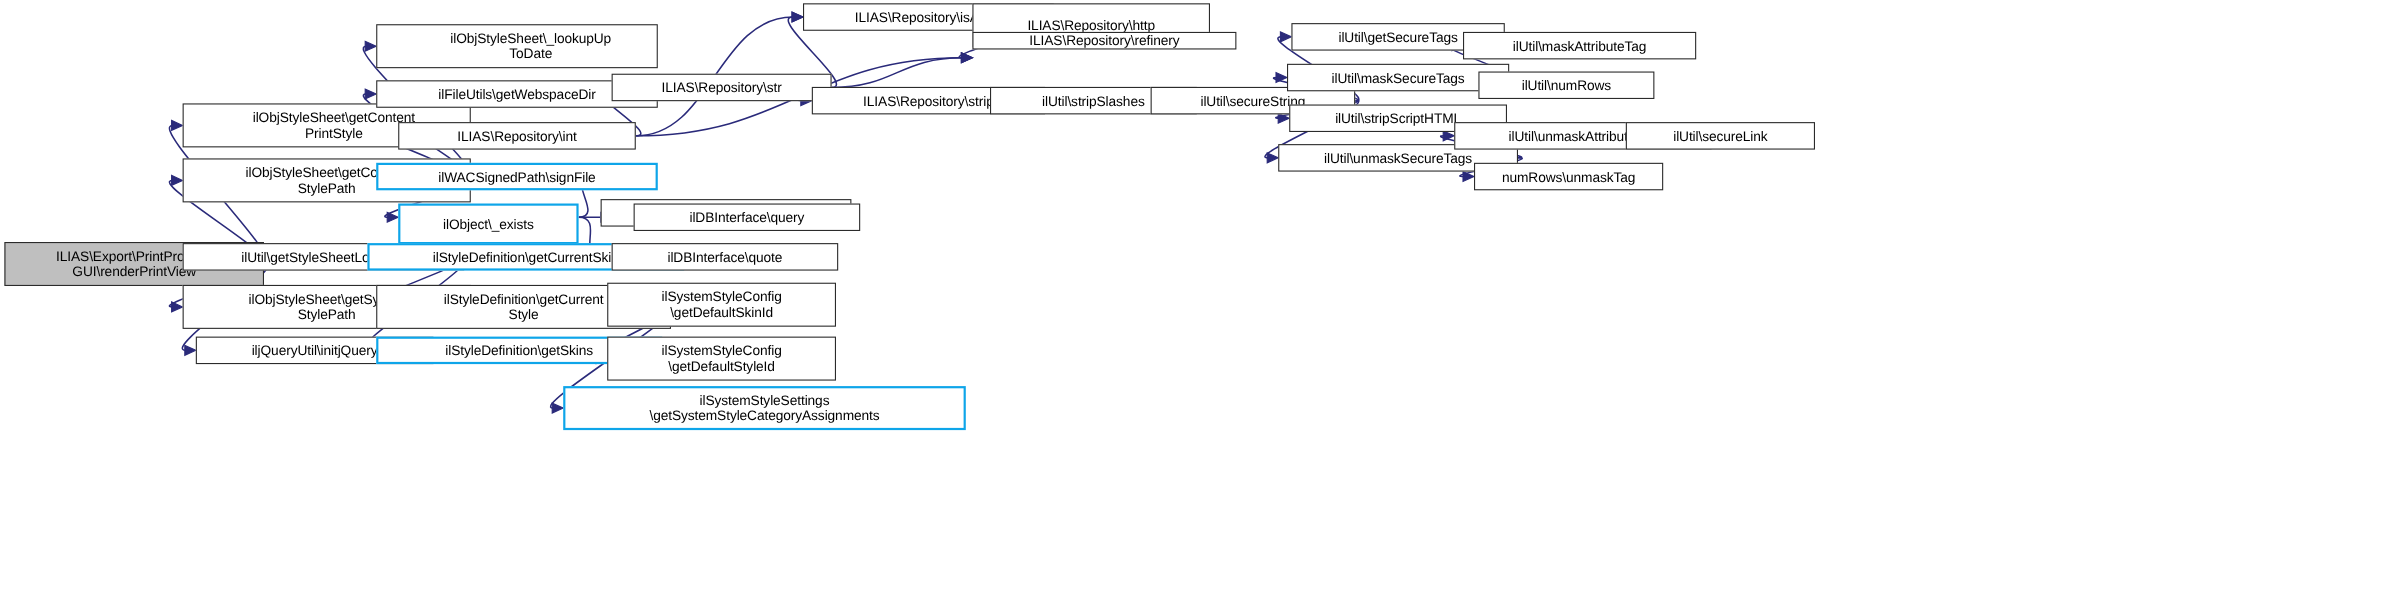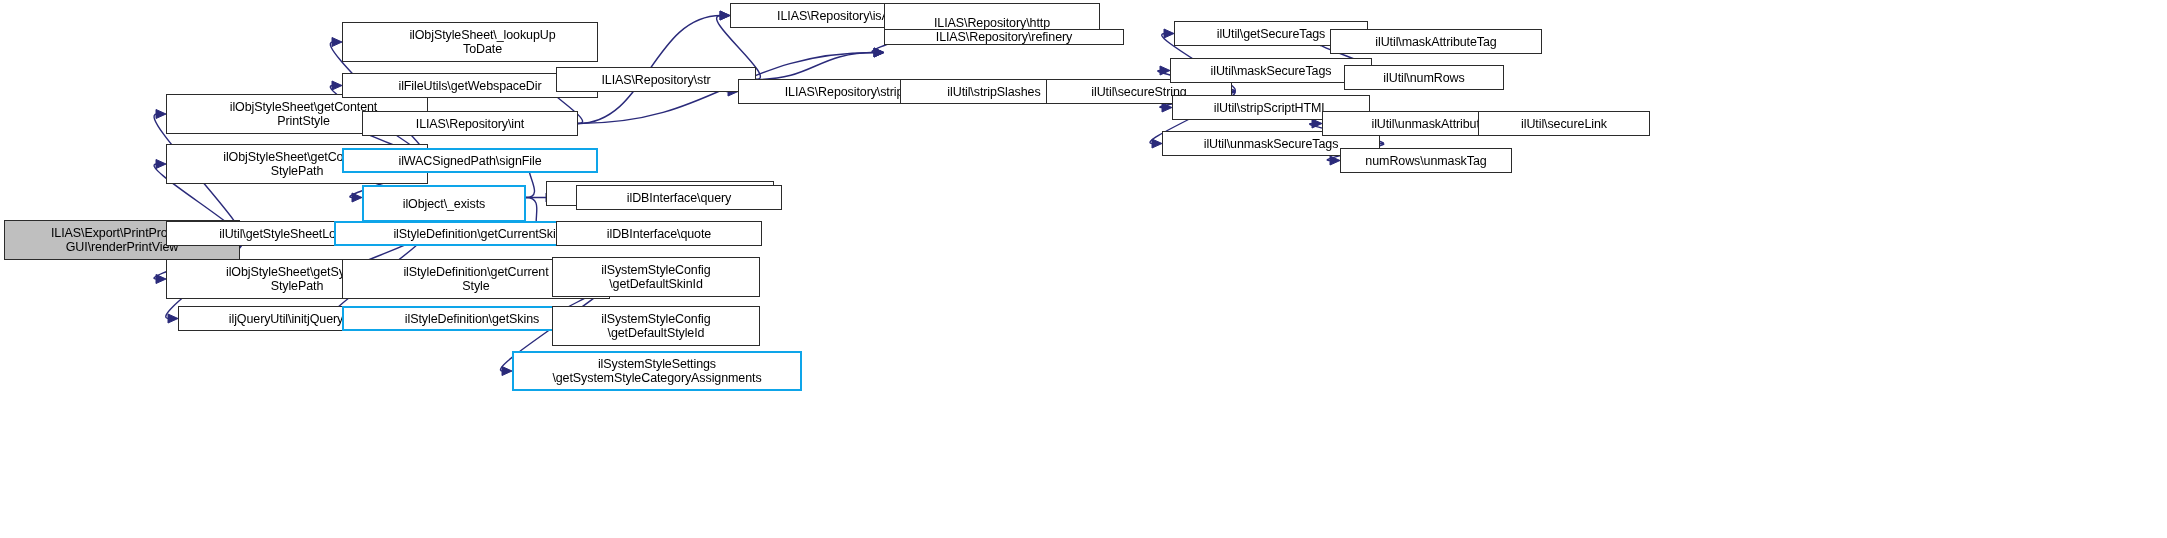--- a/index.html
+++ b/index.html
@@ -113,21 +113,21 @@
       <div class="node" style="left: 342px; top: 22px; width: 256px; height: 40px; padding-left: 28px;">ilObjStyleSheet\_lookupUp
 ToDate</div>
       <div class="node" style="left: 342px; top: 73px; width: 256px; height: 25px;">ilFileUtils\getWebspaceDir</div>
       <div class="node" style="left: 362px; top: 111px; width: 216px; height: 25px;">ILIAS\Repository\int</div>
       <div class="node thick" style="left: 342px; top: 148px; width: 256px; height: 25px;">ilWACSignedPath\signFile</div>
       <div class="node thick" style="left: 362px; top: 185px; width: 164px; height: 37px;">ilObject\_exists</div>
       <div class="node thick" style="left: 334px; top: 221px; width: 288px; height: 25px;">ilStyleDefinition\getCurrentSkin</div>
       <div class="node" style="left: 342px; top: 259px; width: 268px; height: 40px;">ilStyleDefinition\getCurrent
 Style</div>
       <div class="node thick" style="left: 342px; top: 306px; width: 260px; height: 25px;">ilStyleDefinition\getSkins</div>
-      <div class="node thick" style="left: 512px; top: 351px; width: 290px; height: 40px;">ilSystemStyleSettings
+      <div class="node thick" style="left: 512px; top: 351px; width: 366px; height: 40px;">ilSystemStyleSettings
 \getSystemStyleCategoryAssignments</div>
       <div class="node" style="left: 556px; top: 67px; width: 200px; height: 25px;">ILIAS\Repository\str</div>
       <div class="node" style="left: 546px; top: 148px; width: 228px; height: 25px; margin-top: 33px;">ilDBInterface\numRows</div>
       <div class="node" style="left: 556px; top: 185px; width: 206px; height: 25px; margin-left: 20px;">ilDBInterface\query</div>
       <div class="node" style="left: 556px; top: 221px; width: 206px; height: 25px;">ilDBInterface\quote</div>
       <div class="node" style="left: 552px; top: 257px; width: 208px; height: 40px;">ilSystemStyleConfig
 \getDefaultSkinId</div>
       <div class="node" style="left: 552px; top: 306px; width: 208px; height: 40px;">ilSystemStyleConfig
 \getDefaultStyleId</div>
       <div class="node" style="left: 738px; top: 79px; width: 212px; height: 25px;">ILIAS\Repository\strip</div>

